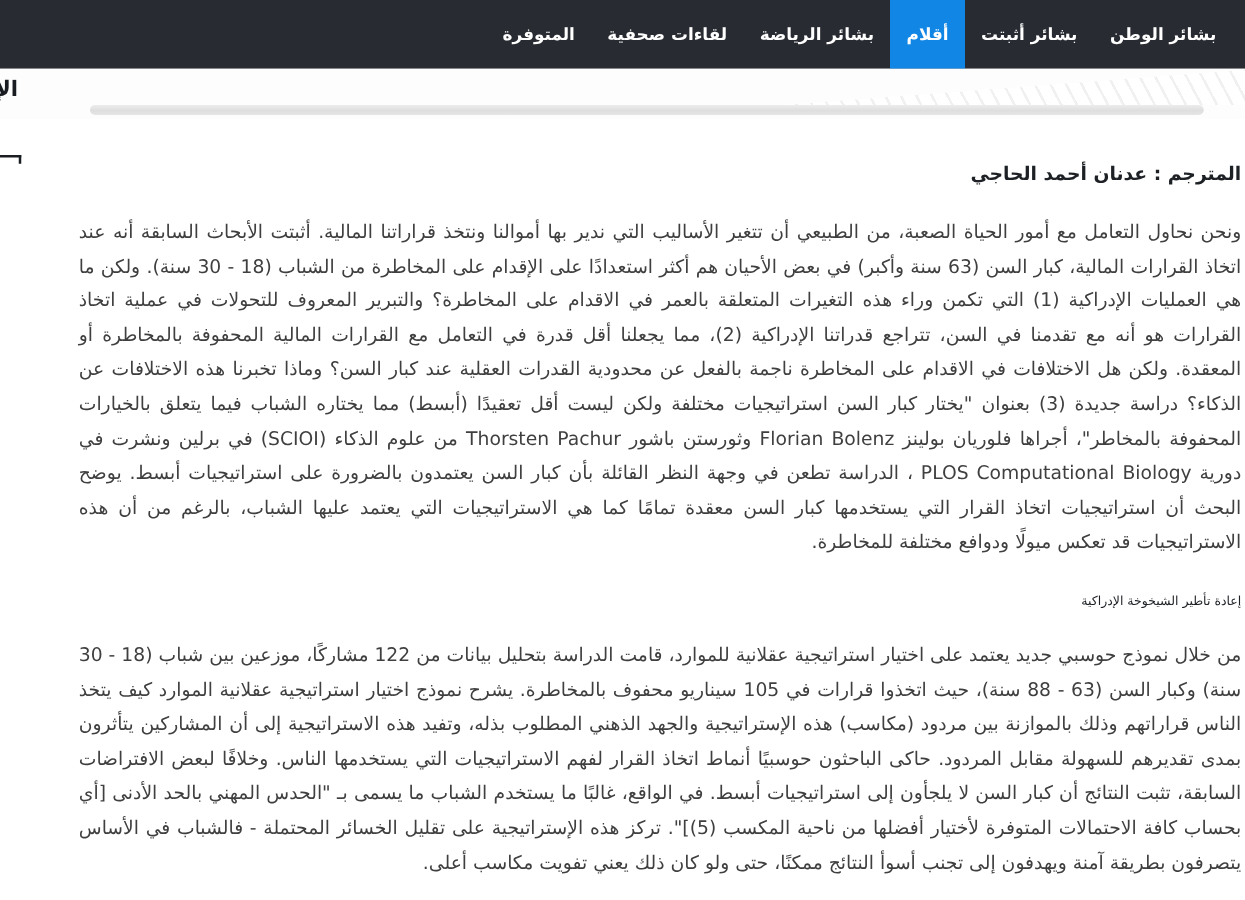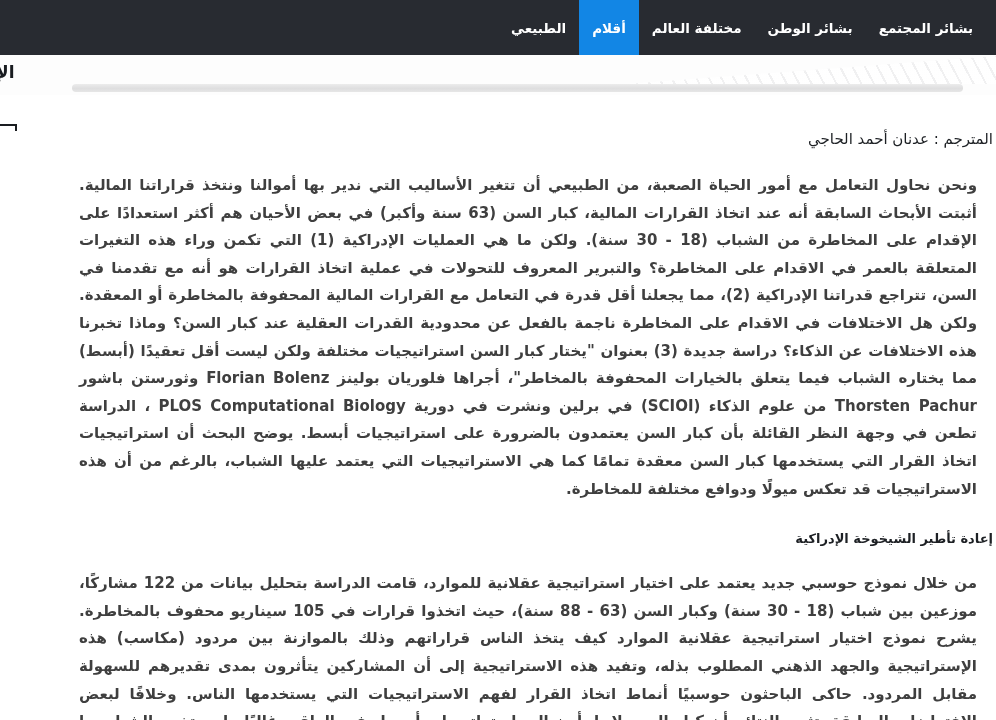--- a/index.html
+++ b/index.html
@@ -50,51 +50,54 @@
     position:absolute;top:124px;left:-2px;width:19px;height:7px;
     border-top:2.5px solid #1a1d21;border-right:2.5px solid #1a1d21;
     box-sizing:border-box;
   }
   
   .article{
     position:absolute;top:130px;right:3px;width:930px;
     direction:rtl;
   }
   .translator{
-    font-size:15px;font-weight:400;color:#1d2024;
+    font-size:15px;font-weight:700;color:#1d2024;
     margin:0 0 24px 0;text-align:right;
   }
   .para{
-    font-size:15px;font-weight:700;color:#3f3f3f;
-    line-height:27.6px;margin:16px;
+    font-size:15px;font-weight:400;color:#3f3f3f;
+    line-height:27.6px;margin:0;
     text-align:justify;text-justify:inter-word;
   }
   .section-heading{
-    font-size:13px;font-weight:700;color:#1d2024;
+    font-size:10px;font-weight:400;color:#1d2024;
     margin:28px 0 24px 0;text-align:right;
   }
 </style>
 </head>
 <body>
 
 <nav class="topnav">
     <div class="nav-item">
-      <span>بشائر المجتمع</span>
-    </div>
-    <div class="nav-item">
       <span>بشائر الوطن</span>
     </div>
     <div class="nav-item">
-      <span>مختلفة العالم</span>
+      <span>بشائر أثبتت</span>
     </div>
     <div class="nav-item active">
       <span>أقلام</span>
     </div>
     <div class="nav-item">
-      <span>الطبيعي</span>
+      <span>بشائر الرياضة</span>
+    </div>
+    <div class="nav-item">
+      <span>لقاءات صحفية</span>
+    </div>
+    <div class="nav-item">
+      <span>المتوفرة</span>
     </div>
 </nav>
 
 <div class="subheader">
   <div class="stripes"></div>
 </div>
 <div class="divider-bar"></div>
 
 <div class="edge-fragment">الإ</div>
 <div class="edge-corner"></div>

